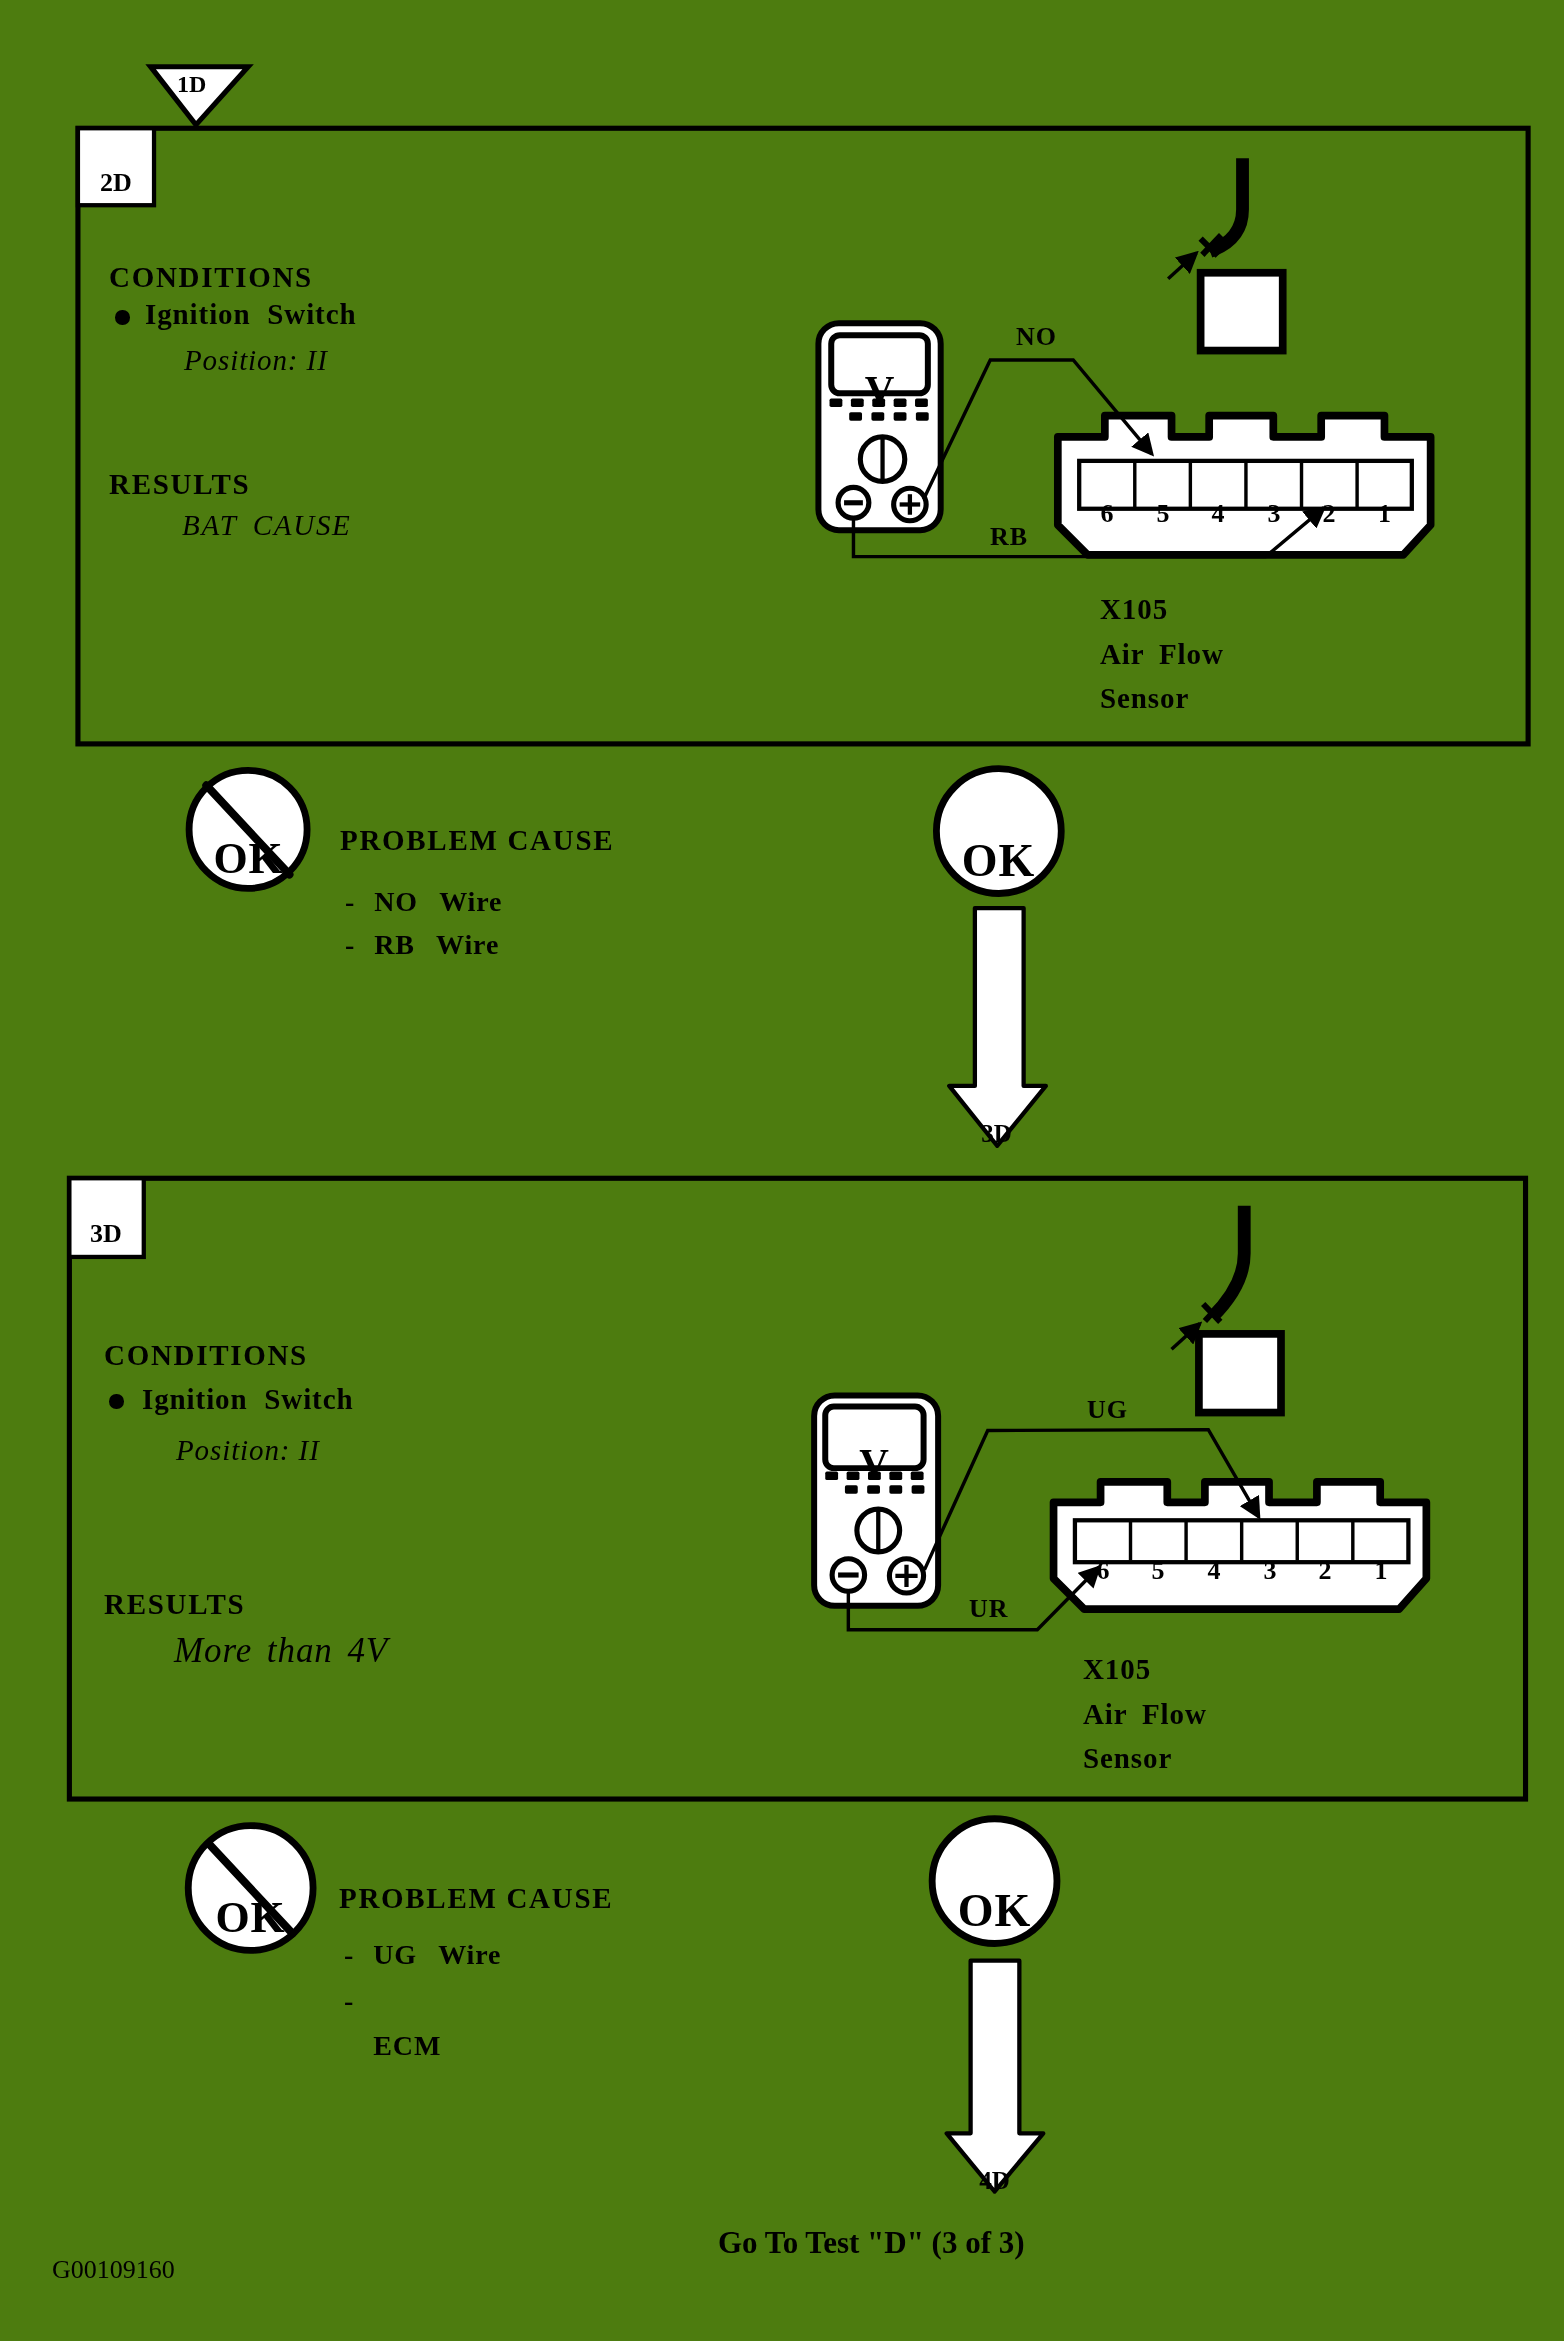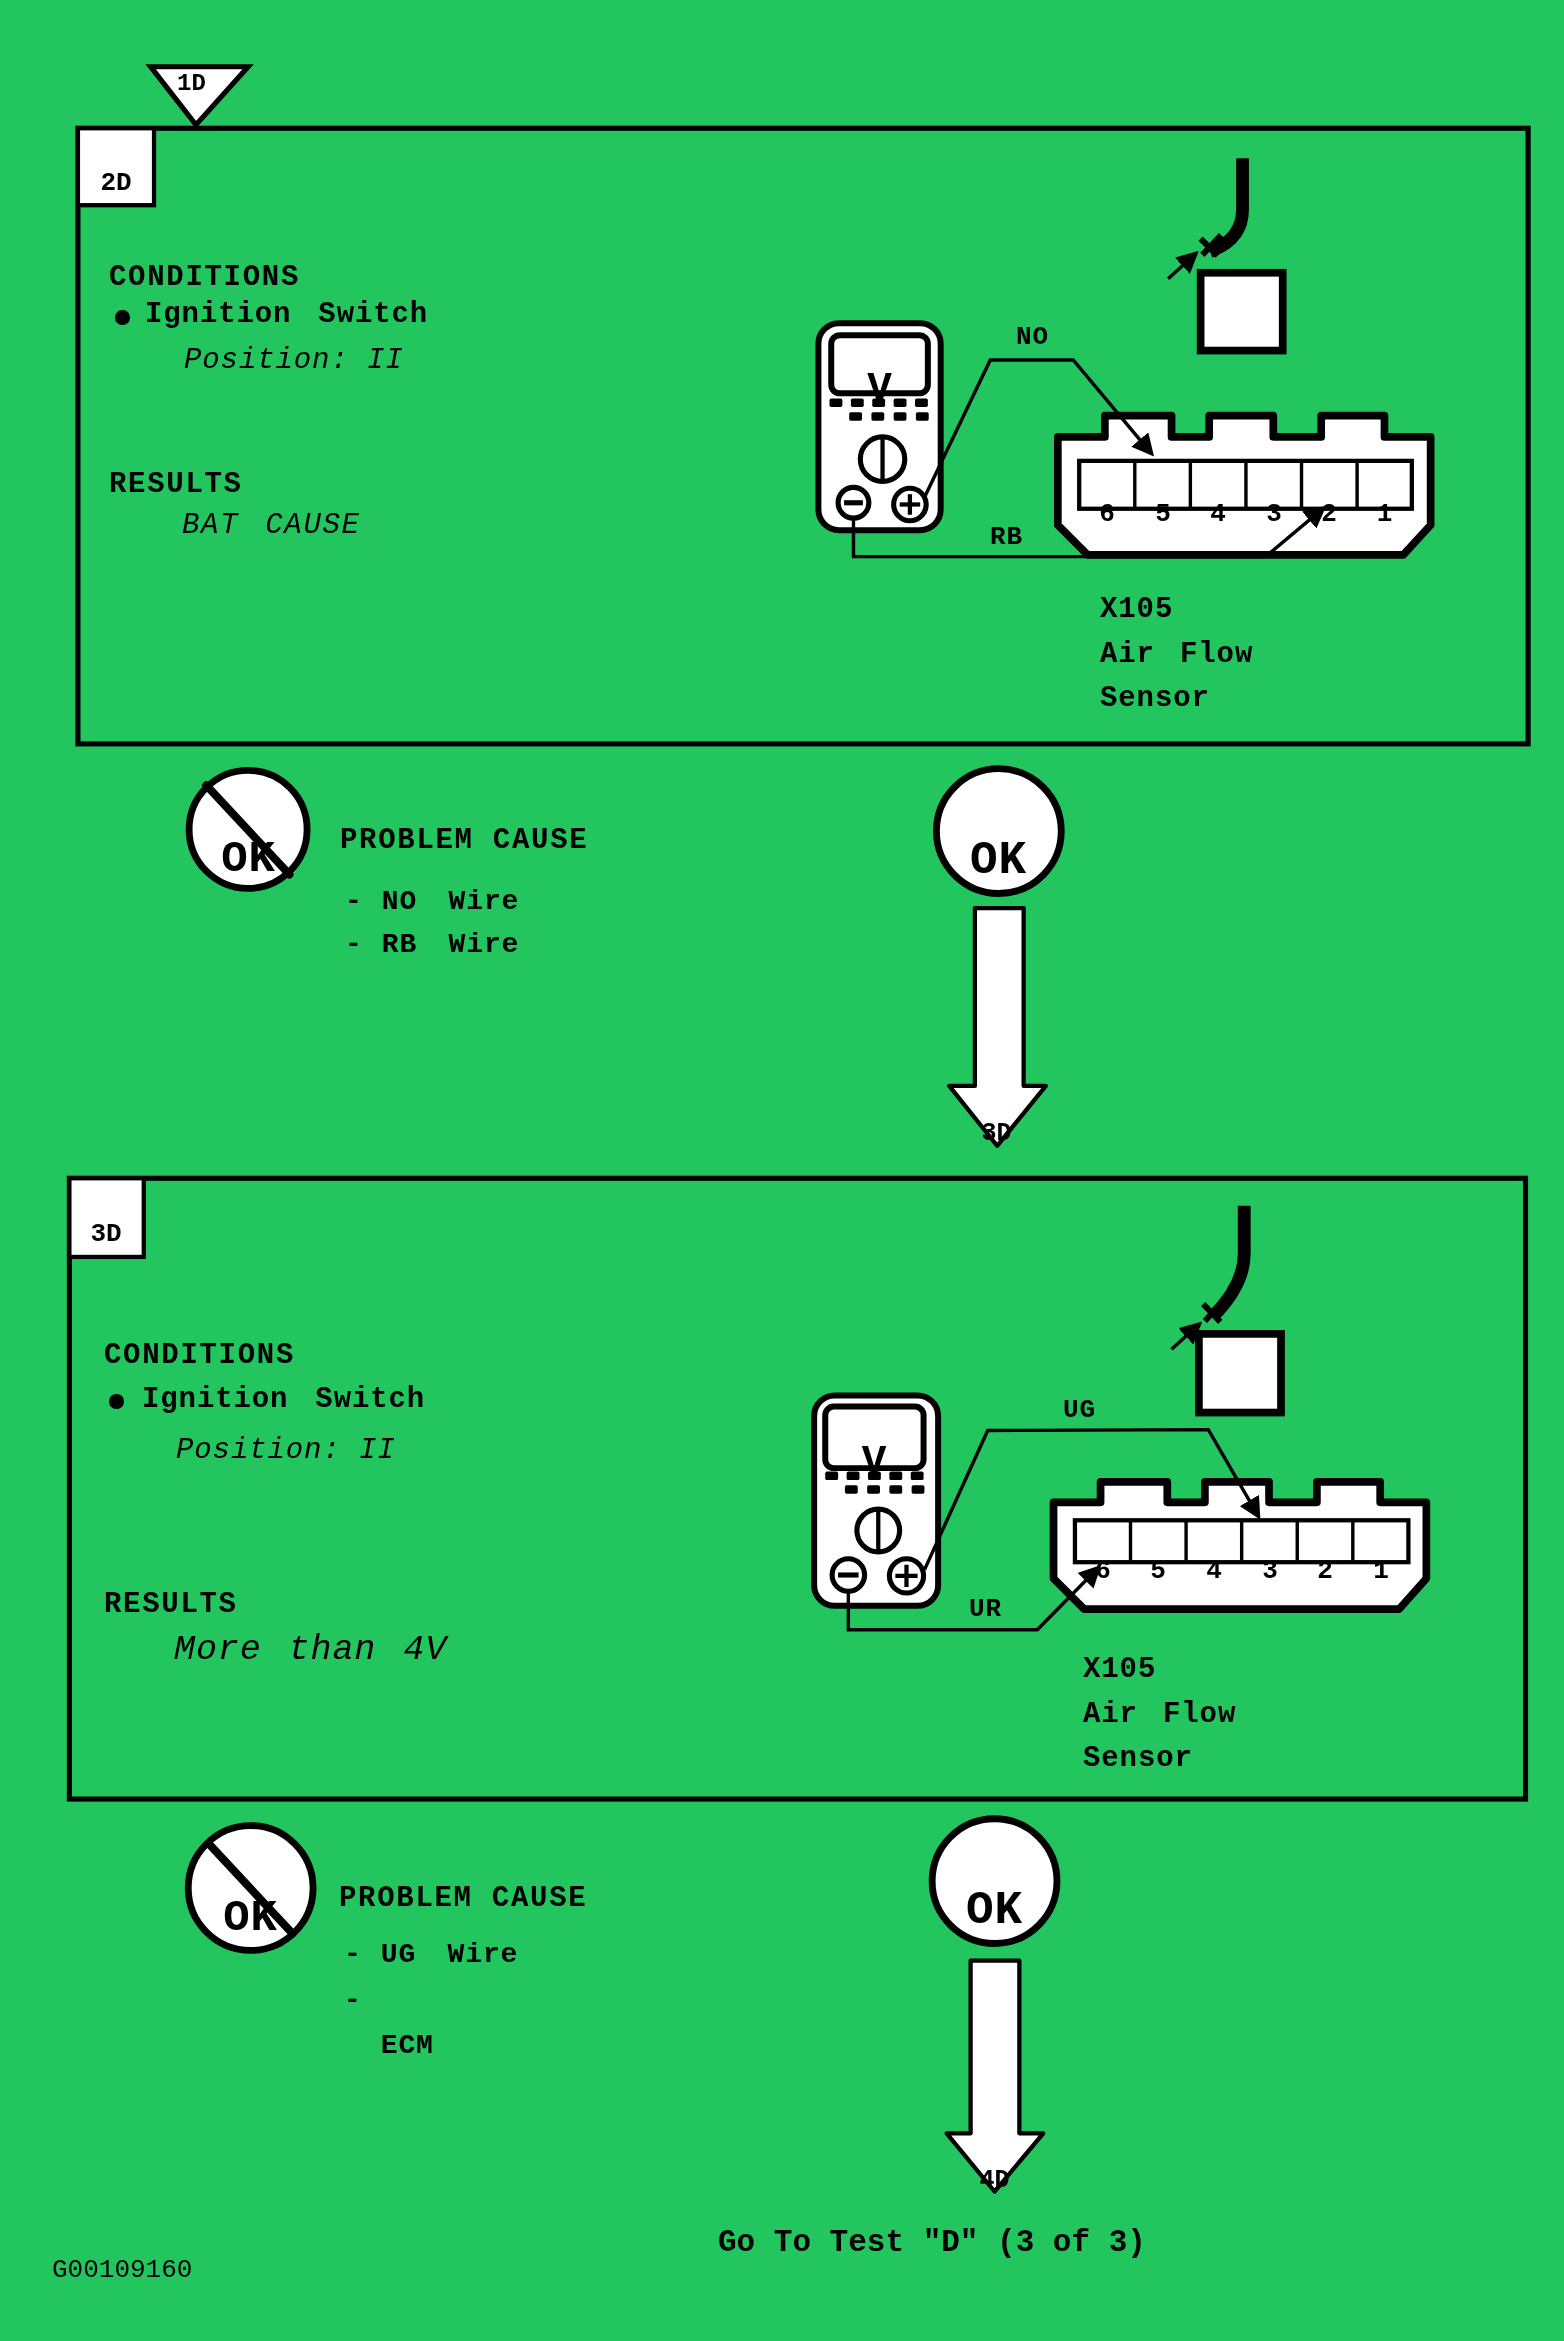--- a/index.html
+++ b/index.html
@@ -1,18 +1,18 @@
 <!DOCTYPE html>
 <html style="font-size:13.7px"><head>
 <meta charset="utf-8">
 <style>
   html,body{margin:0;padding:0;background:#e8e8e8;}
   .page{
-    position:relative;width:1565px;height:2342px;background:#22c55e;
-    font-family:Liberation Mono, monospace;color:#000;overflow:hidden;
+    position:relative;width:1565px;height:2342px;background:#4d7c0f;
+    font-family:Liberation Serif, serif;color:#000;overflow:hidden;
   }
   svg{position:absolute;left:0;top:0;}
   .t{position:absolute;white-space:nowrap;color:#000;line-height:1;}
   .b{font-weight:bold;}
   .i{font-style:italic;}
   .ctr{text-align:center;margin-top:29px;}
   .dot{position:absolute;width:14.5px;height:14.5px;border-radius:50%;background:#000;}
   .slash{position:absolute;width:130px;height:7.7px;background:#000;border-radius:4.3px;transform:rotate(47deg);}
   .cause{position:absolute;display:flex;gap:19px;font-weight:bold;font-size:28px;letter-spacing:0.9px;}
 </style>
@@ -183,21 +183,21 @@
   <div class="t b ctr" style="left:69px;top:1192px;width:74px;font-size:26px;">3D</div>
 
   <div class="t b" style="left:104px;top:1341px;font-size:29px;letter-spacing:1.7px;">CONDITIONS</div>
   <div class="dot" style="left:109px;top:1394px;"></div>
   <div class="t b" style="left:142px;top:1385px;font-size:29px;letter-spacing:0.9px;word-spacing:8.6px;">Ignition Switch</div>
   <div class="t i" style="left:176px;top:1436px;font-size:29px;letter-spacing:0.9px;">Position: II</div>
   <div class="t b" style="left:104px;top:1590px;font-size:29px;letter-spacing:1.7px;">RESULTS</div>
   <div class="t i" style="left:174px;top:1633px;font-size:35px;letter-spacing:0.9px;word-spacing:5.1px;">More than 4V</div>
 
   <div class="t b ctr" style="left:825px;top:1413px;width:98px;font-size:41px;">V</div>
-  <div class="t b" style="left:1063px;top:1397px;font-size:26px;letter-spacing:0.9px;">UG</div>
+  <div class="t b" style="left:1087px;top:1397px;font-size:26px;letter-spacing:0.9px;">UG</div>
   <div class="t b" style="left:969px;top:1596px;font-size:26px;letter-spacing:0.9px;">UR</div>
 
   <div class="t b ctr" style="left:1075px;top:1529px;width:56px;font-size:26px;">6</div>
   <div class="t b ctr" style="left:1130px;top:1529px;width:56px;font-size:26px;">5</div>
   <div class="t b ctr" style="left:1186px;top:1529px;width:56px;font-size:26px;">4</div>
   <div class="t b ctr" style="left:1242px;top:1529px;width:56px;font-size:26px;">3</div>
   <div class="t b ctr" style="left:1297px;top:1529px;width:56px;font-size:26px;">2</div>
   <div class="t b ctr" style="left:1353px;top:1529px;width:56px;font-size:26px;">1</div>
 
   <div class="t b" style="left:1083px;top:1655px;font-size:29px;letter-spacing:0.9px;">X105</div>

